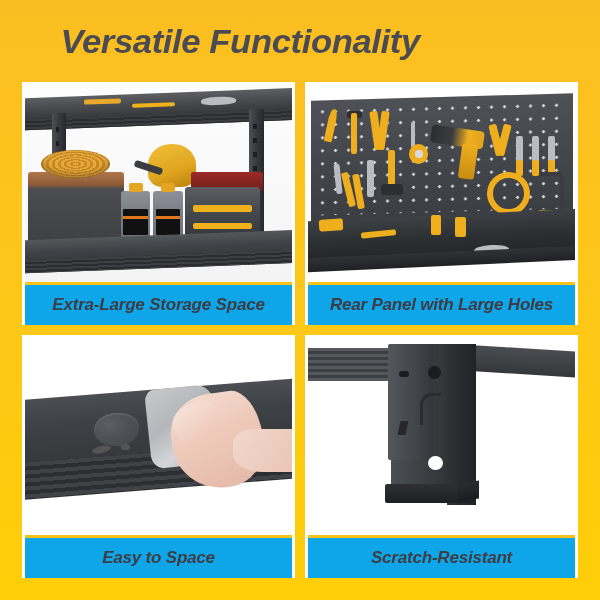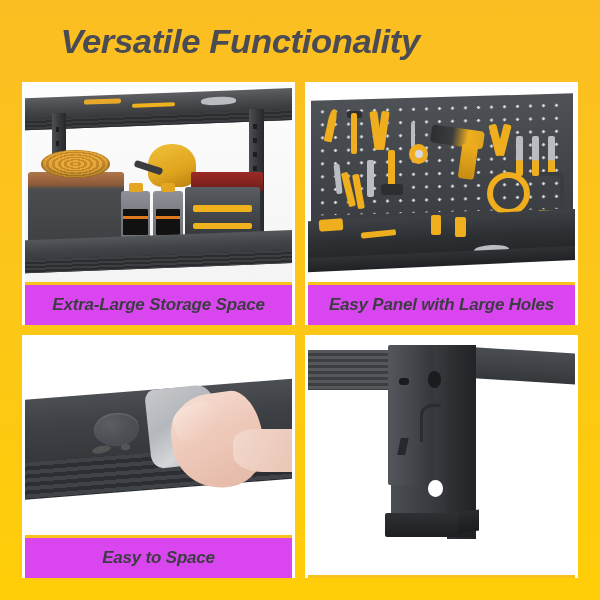--- a/index.html
+++ b/index.html
@@ -32,21 +32,21 @@
     overflow:hidden;
     box-sizing:border-box;
     padding:3px 3px 0 3px;
   }
   .photo{
     flex:1 1 auto;position:relative;overflow:hidden;background:#ffffff;
   }
   .divider{height:3px;background:#F7C21B;flex:0 0 auto;}
   .caption{
     flex:0 0 40px;display:flex;align-items:center;justify-content:center;
-    background:#d946ef;
+    background:#0ea5e9;
   }
   .caption span{
     font-size:17px;font-weight:bold;font-style:italic;color:#3C3C42;
     letter-spacing:-0.2px;white-space:nowrap;
   }
 
   
   .p1{background:#ffffff;}
   .p1 .scene{position:absolute;inset:0;background:linear-gradient(180deg,#fdfdfd 0%,#f4f4f5 100%);}
   .p1 .topshelf{
@@ -362,21 +362,21 @@
         <div class="bench"></div>
         <div class="tl benchtape"></div>
         <div class="tl benchtool"></div>
         <div class="tl clamp1"></div>
         <div class="tl clamp2"></div>
         <div class="tl fan steel"></div>
         <div class="bench2"></div>
       </div>
       <div class="divider"></div>
       <div class="caption">
-        <span>Easy Panel with Large Holes</span>
+        <span>Rear Panel with Large Holes</span>
       </div>
     </div>
 
     <div class="card">
       <div class="photo p3">
         <div class="surface"></div>
         <div class="spill"></div>
         <div class="drop1"></div>
         <div class="drop2"></div>
         <div class="ribs"></div>
@@ -399,16 +399,19 @@
         <div class="bracket"></div>
         <div class="slot1"></div>
         <div class="curve"></div>
         <div class="slot2"></div>
         <div class="hole1"></div>
         <div class="hole2"></div>
         <div class="foot"></div>
         <div class="foot2"></div>
       </div>
       <div class="divider"></div>
+      <div class="caption">
+        <span>Scratch-Resistant</span>
+      </div>
     </div>
 
   </div>
 </div>
 
 </body></html>

